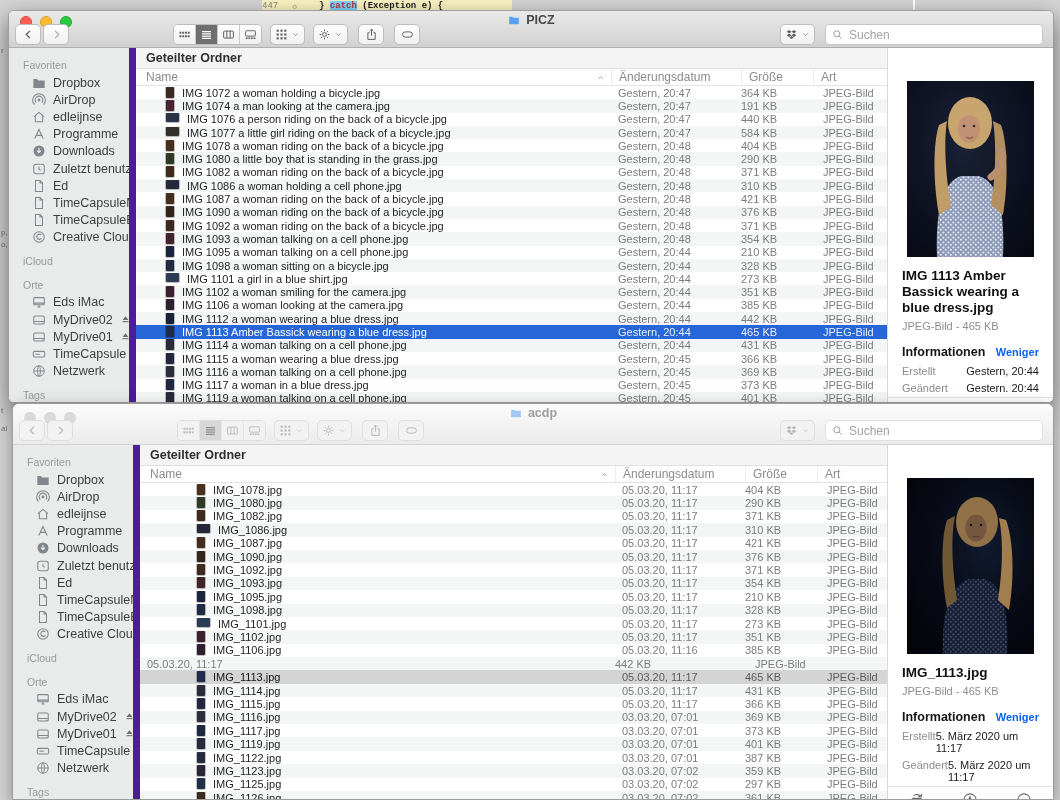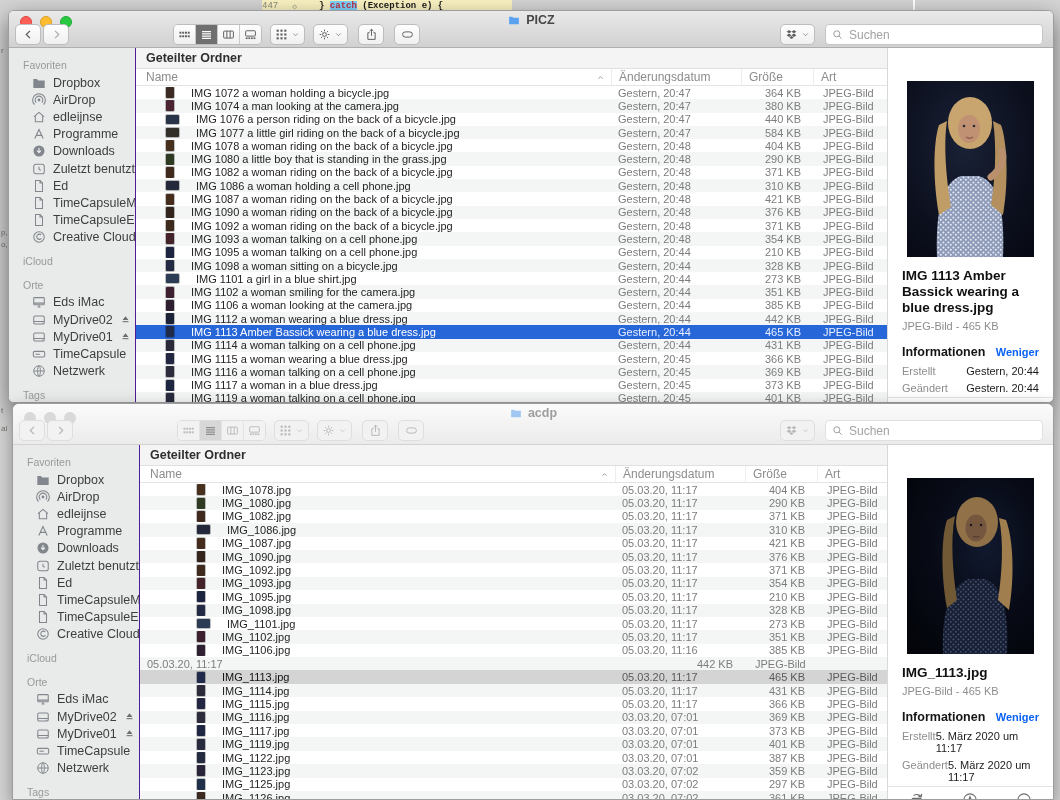--- a/index.html
+++ b/index.html
@@ -61,21 +61,21 @@
   .gap8{margin-left:8px}.gap10{margin-left:10px}
   .search{margin-left:auto;margin-right:10px;width:218px;height:21px;border:1px solid #c5c5c5;
           border-radius:4px;background:#fff;display:flex;align-items:center;padding:0 6px;gap:4px;
           box-sizing:border-box}
   .search svg{width:11px;height:11px;color:#9a9a9a;flex:none}
   .search input{border:none;outline:none;flex:1;min-width:0;font-size:12px;color:#444;background:transparent}
   .search input::placeholder{color:#a2a2a2}
   .inactive .search{border-color:#e0e0e0}
   
   .content{flex:1;display:flex;min-height:0}
-  .sidebar{flex:0 0 127px;width:127px;background:#e9eaea;border-right:1px solid #4c1d95;
+  .sidebar{flex:0 0 127px;width:127px;background:#e9eaea;border-right:7px solid #4c1d95;
            padding-top:8px;font-size:12.5px;color:#3e3e3e;overflow:hidden;box-sizing:border-box}
   .sb-head{font-size:10.5px;color:#999;padding:3px 0 3px 14px}
   .sb-item{display:flex;align-items:center;gap:7px;padding:1.6px 6px 1.6px 23px;white-space:nowrap}
   .sb-item svg{width:14px;height:14px;color:#82878d;flex:none}
   .sb-item .ej{margin-left:auto;width:11px;height:11px;color:#6d6d6d}
   .sb-sec{margin-bottom:6px}
   
   .main{flex:1;min-width:0;display:flex;flex-direction:column;background:#fff}
   .folder-bar{flex:0 0 20px;background:#f4f4f4;border-bottom:1px solid #e0e0e0;display:flex;
               align-items:center;padding-left:10px;font-size:12.5px;font-weight:bold;color:#2e2e2e}
@@ -85,26 +85,26 @@
   .colhead .c.first{border-left:none;padding-left:10px;justify-content:space-between;padding-right:6px}
   .colhead .sort{width:9px;height:9px;color:#8c8c8c}
   .rows{flex:1;overflow:hidden;font-size:11px}
   .frow{height:13.3px;display:grid;grid-template-columns:475px 130px 72px 1fr;align-items:center;color:#242424}
   #win-bottom .frow{height:13.4px}
   .frow:nth-child(even){background:#f4f5f5}
   .frow.sel{background:#2666d8;color:#fff}
   .frow.sel .sub{color:#e8efff}
   #win-bottom .frow.sel{background:#d4d4d4;color:#111}
   #win-bottom .frow.sel .sub{color:#5a5a5a}
-  .fname{display:flex;align-items:center;gap:17px;padding-left:30px;white-space:nowrap;overflow:hidden}
+  .fname{display:flex;gap:8px;padding-left:30px;white-space:nowrap;overflow:hidden}
   #win-bottom .fname{padding-left:57px}
   .thumb{width:8px;height:11px;border-radius:1px;flex:none;box-shadow:0 0 0 1px rgba(0,0,0,.25)}
   .thumb.wide{width:13px;height:9px}
   .sub{color:#7d7d7d;padding-left:7px;white-space:nowrap;overflow:hidden}
-  .fsize{text-align:right;padding-right:12px;padding-left:0}
+  .fsize{text-align:left;padding-right:12px;padding-left:0}
   .fkind{padding-left:10px}
   
   .preview{flex:0 0 166px;width:166px;border-left:1px solid #d8d8d8;background:#fff;display:flex;
            flex-direction:column;align-items:center;font-size:11px;overflow:hidden;box-sizing:border-box}
   .pimg{margin-top:33px;width:127px;height:176px;flex:none}
   .ptitle{align-self:stretch;margin:11px 14px 0;font-size:13.5px;font-weight:bold;color:#101010;line-height:1.18}
   .psub{align-self:stretch;margin:4px 14px 7px;color:#8d8d8d}
   .pdiv{align-self:stretch;height:1px;background:#e2e2e2;margin:0 14px}
   .pinfo{align-self:stretch;display:flex;justify-content:space-between;align-items:baseline;margin:0 14px;padding:6px 0 4px}
   .pinfo .h{font-size:12.5px;font-weight:bold;color:#151515}
@@ -515,21 +515,21 @@
           <div class="sub">Gestern, 20:47</div>
           <div class="sub fsize">364 KB</div>
           <div class="sub fkind">JPEG-Bild</div>
         </div>
           <div class="frow">
           <div class="fname">
               <span class="thumb" style="background: rgb(74, 36, 48);"></span>
               <span>IMG 1074 a man looking at the camera.jpg</span>
             </div>
           <div class="sub">Gestern, 20:47</div>
-          <div class="sub fsize">380 KB</div>
+          <div class="sub fsize">191 KB</div>
           <div class="sub fkind">JPEG-Bild</div>
         </div>
           <div class="frow">
           <div class="fname">
               <span class="thumb wide" style="background: rgb(42, 52, 72);"></span>
               <span>IMG 1076 a person riding on the back of a bicycle.jpg</span>
             </div>
           <div class="sub">Gestern, 20:47</div>
           <div class="sub fsize">440 KB</div>
           <div class="sub fkind">JPEG-Bild</div>

